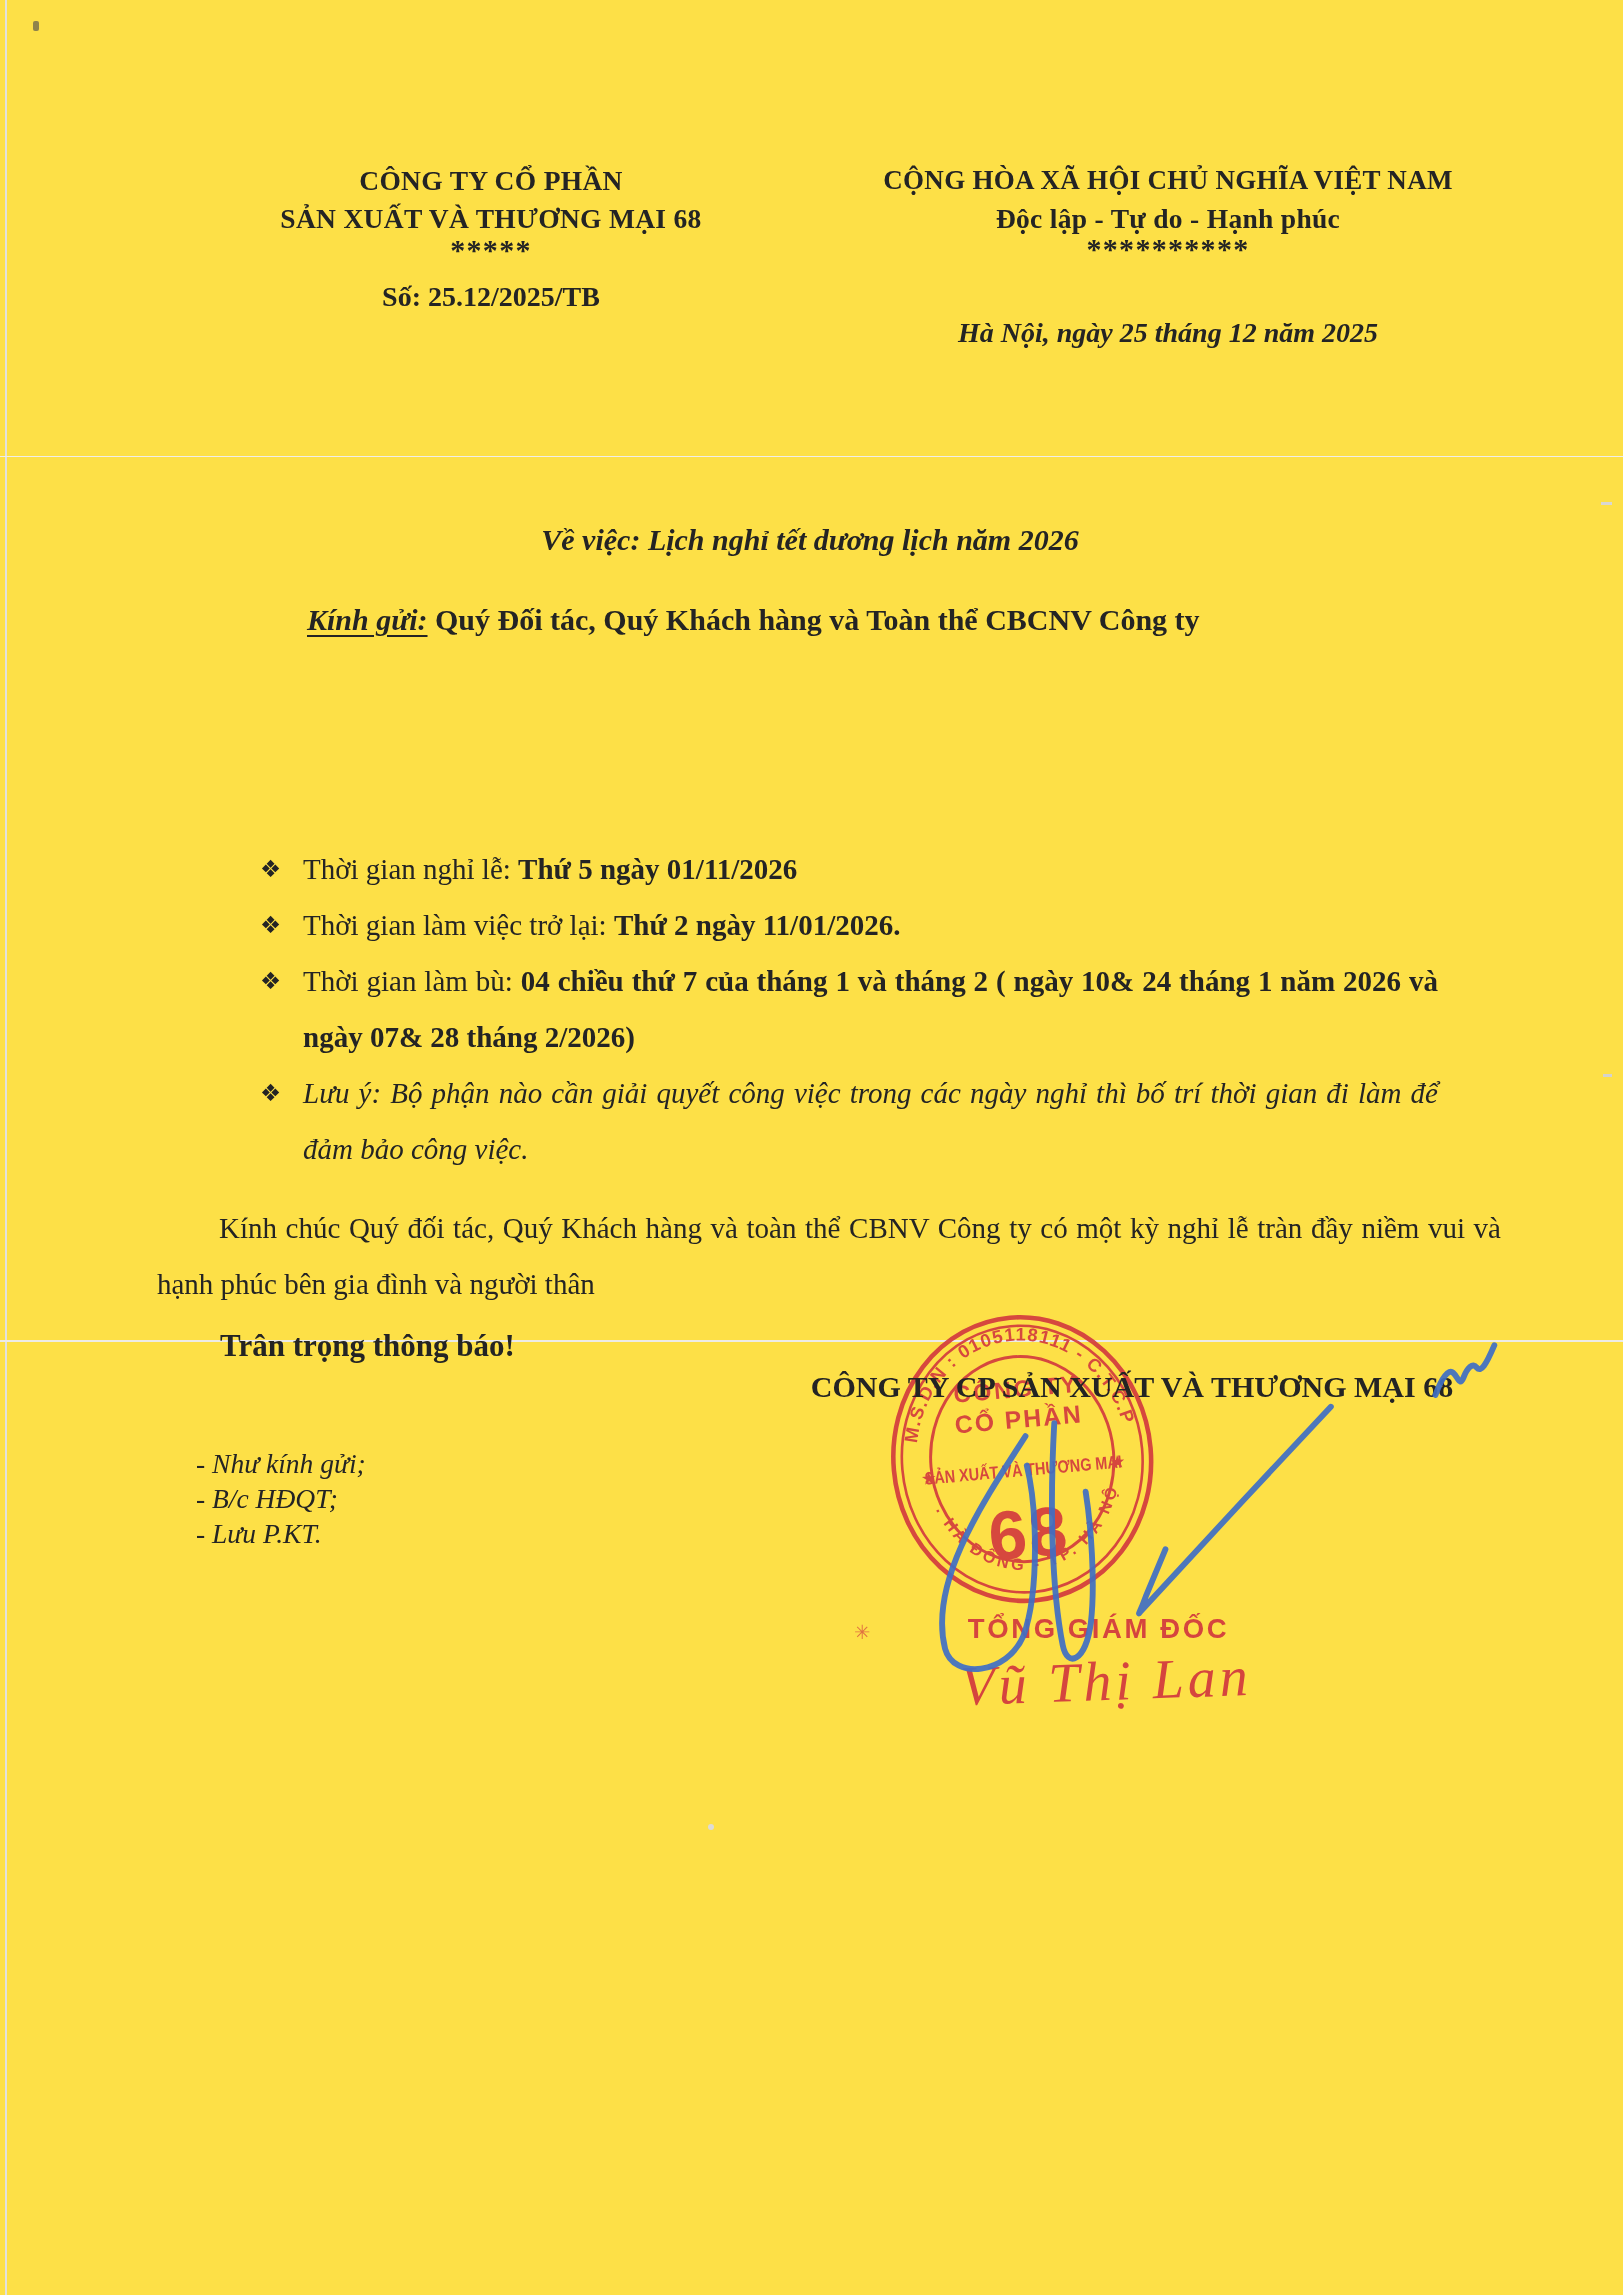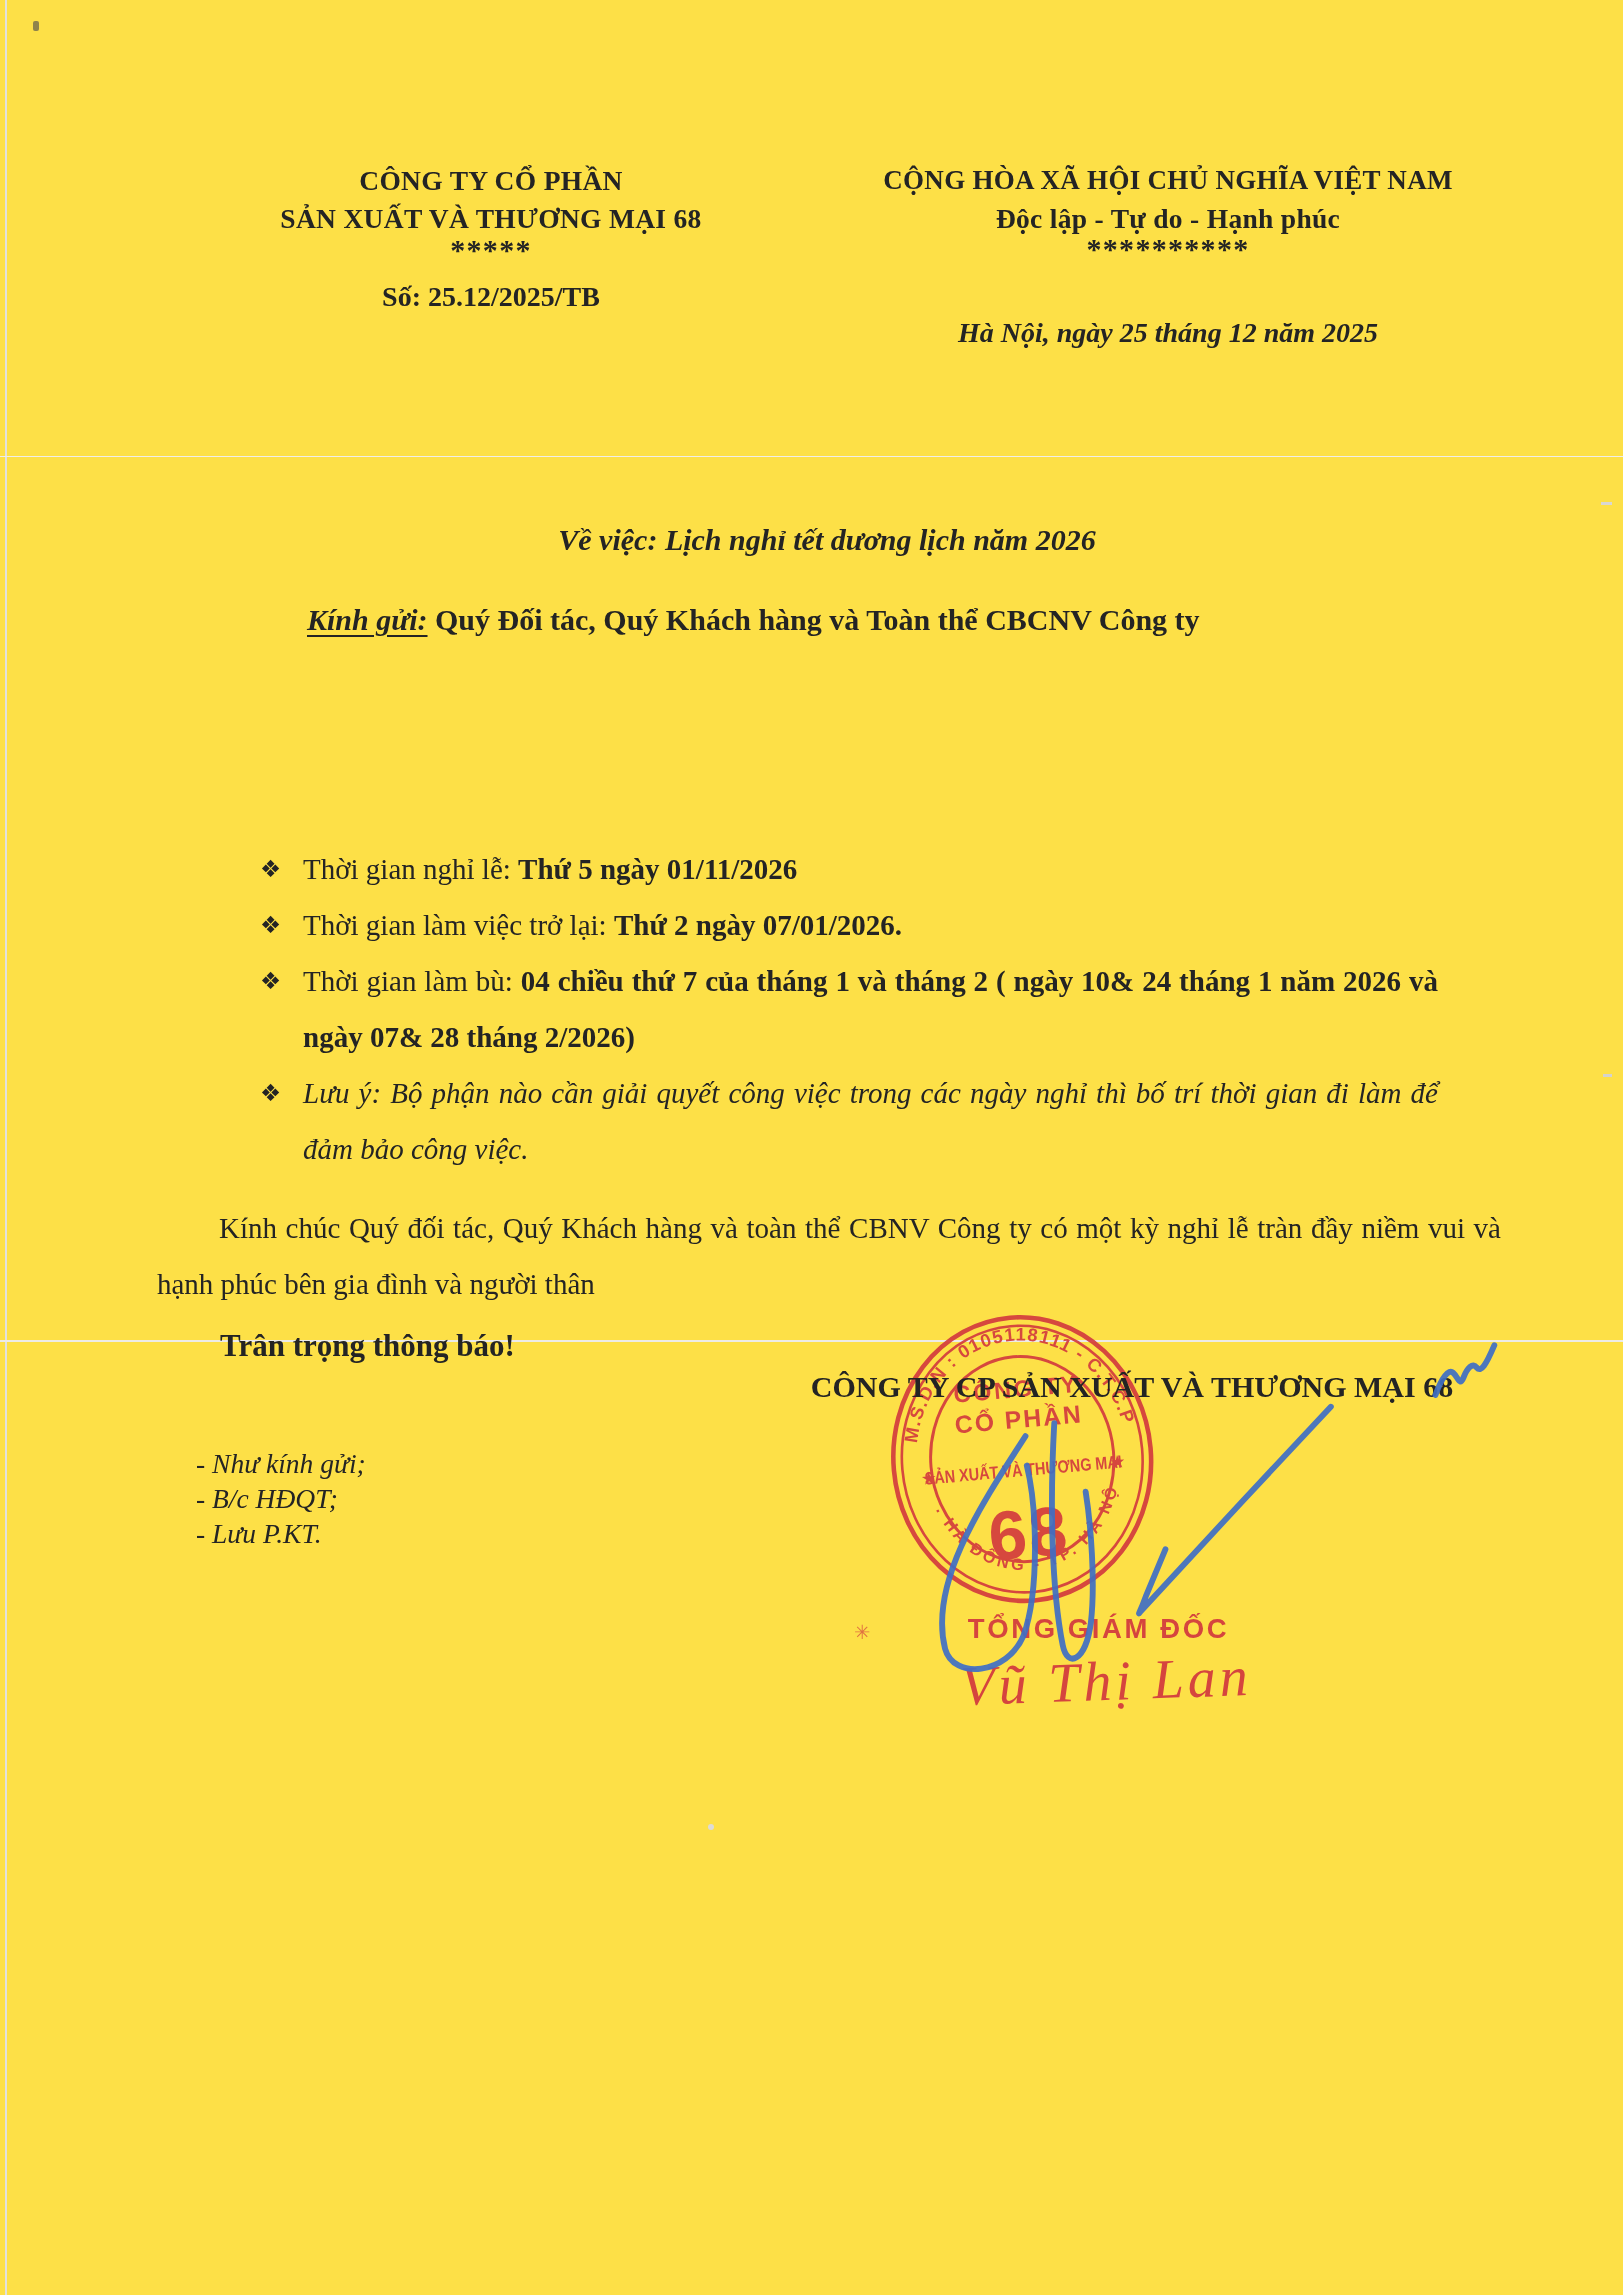--- a/index.html
+++ b/index.html
@@ -61,36 +61,36 @@
   <div class="abs ctr hdr" style="left:252px;top:162px;width:478px;">CÔNG TY CỔ PHẦN</div>
   <div class="abs ctr hdr" style="left:252px;top:200px;width:478px;">SẢN XUẤT VÀ THƯƠNG MẠI 68</div>
   <div class="abs ctr stars" style="left:252px;top:233px;width:478px;">*****</div>
   <div class="abs ctr doc-number" style="left:252px;top:281px;width:478px;">Số: 25.12/2025/TB</div>
 
   <div class="abs ctr hdr" style="left:854px;top:162px;width:628px;font-size:27px;">CỘNG HÒA XÃ HỘI CHỦ NGHĨA VIỆT NAM</div>
   <div class="abs ctr hdr" style="left:854px;top:200px;width:628px;">Độc lập - Tự do - Hạnh phúc</div>
   <div class="abs ctr stars" style="left:854px;top:232px;width:628px;">**********</div>
   <div class="abs ctr dateline" style="left:854px;top:317px;width:628px;">Hà Nội, ngày 25 tháng 12 năm 2025</div>
 
-  <div class="abs ctr doc-subtitle" style="left:173px;top:523px;width:1308px;">Về việc: Lịch nghỉ tết dương lịch năm 2026</div>
+  <div class="abs ctr doc-subtitle" style="left:156px;top:523px;width:1308px;">Về việc: Lịch nghỉ tết dương lịch năm 2026</div>
 
   <div class="abs salutation" style="left:307px;top:603px;width:1197px;">
     <span class="sal-label">Kính gửi:</span>
     <span>Quý Đối tác, Quý Khách hàng và Toàn thể CBCNV Công ty</span>
   </div>
 
 
   <div class="abs bullets" style="left:260px;top:841px;width:1178px;">
     <div class="bullet">
       <span class="marker">❖</span>
       <span>Thời gian nghỉ lễ: </span><b>Thứ 5 ngày 01/11/2026</b>
     </div>
     <div class="bullet">
       <span class="marker">❖</span>
-      <span>Thời gian làm việc trở lại: </span><b>Thứ 2 ngày 07/01/2026.</b>
+      <span>Thời gian làm việc trở lại: </span><b>Thứ 2 ngày 11/01/2026.</b>
     </div>
     <div class="bullet">
       <span class="marker">❖</span>
       <span>Thời gian làm bù: </span><b>04 chiều thứ 7 của tháng 1 và tháng 2 ( ngày 10&amp; 24 tháng 1 năm 2026 và ngày 07&amp; 28 tháng 2/2026)</b>
     </div>
     <div class="bullet">
       <span class="marker">❖</span>
       <span class="i">Lưu ý: Bộ phận nào cần giải quyết công việc trong các ngày nghỉ thì bố trí thời gian đi làm để đảm bảo công việc.</span>
     </div>
   </div>

